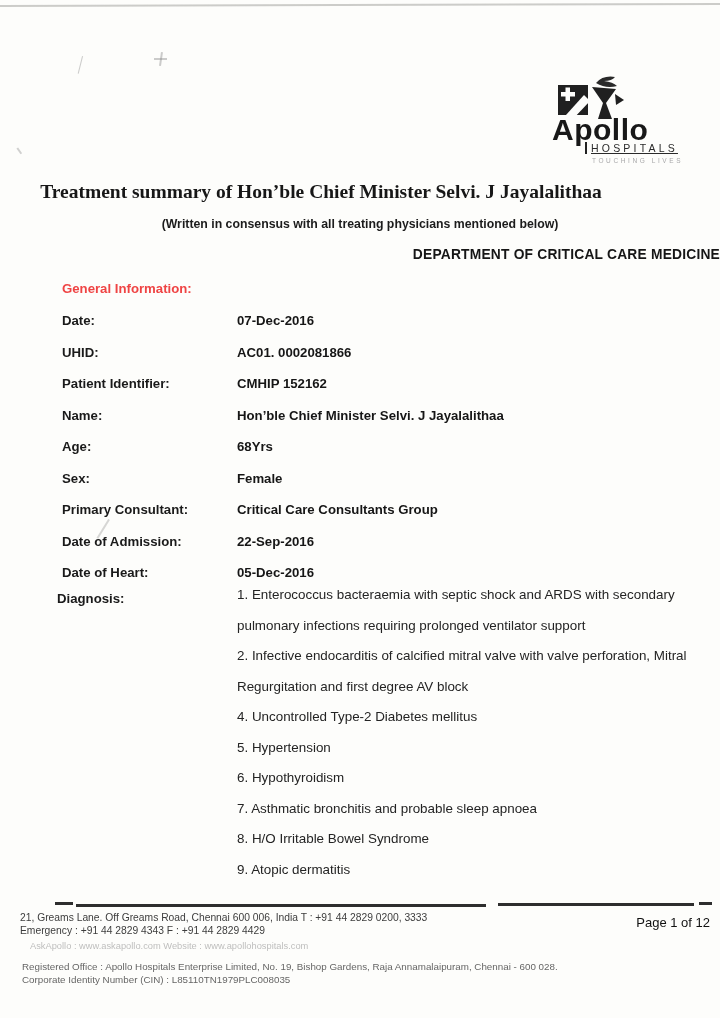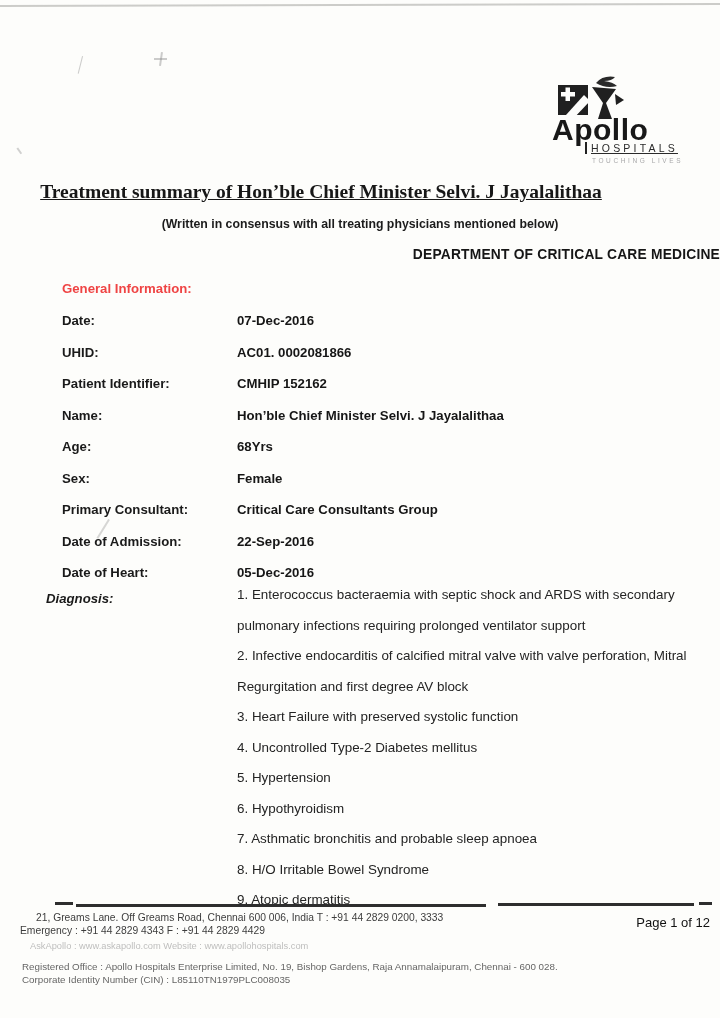--- a/index.html
+++ b/index.html
@@ -29,49 +29,49 @@
   .logo-mark { display:block; margin-left:6px; }
   .brand { font-size:30px; font-weight:800; letter-spacing:.5px; line-height:28px;
     color:#181818; margin-top:-4px; font-family:"Liberation Sans",sans-serif; }
   .hospitals { margin-left:33px; margin-top:-2px; font-size:10.5px; letter-spacing:3.2px;
     font-weight:500; color:#2a2a2a; border-left:2.5px solid #222; padding-left:4px; line-height:12px;text-decoration:underline; }
   .tagline { margin-left:40px; margin-top:3px; font-size:6.5px; letter-spacing:2.6px;
     color:#9e9ea0; opacity:.9; }
 
   
   .title { position:absolute; top:181px; left:0; width:628px; margin:0; text-align:center;
-    text-indent:14px; font-family:"Liberation Serif", serif; font-weight:700; font-size:19.5px; color:#171717;text-decoration:underline; }
+    text-indent:14px; font-family:"Liberation Serif", serif; font-weight:700; font-size:19.5px; color:#171717; }
   .subtitle { position:absolute; top:217px; left:0; width:720px; text-align:center;
     font-weight:700; font-size:12.3px; color:#1c1c1c; }
   .department { position:absolute; top:247px; left:0; width:720px; text-align:right;
     font-weight:700; font-size:13.8px; letter-spacing:.2px; color:#161616; }
 
   .section-label { position:absolute; top:281px; left:62px; font-weight:700; font-size:13.2px; color:#ef4444; }
 
   
   .fields { position:absolute; top:305px; left:62px; width:600px; }
   .field-row { display:flex; height:31.5px; align-items:center; }
   .flabel { width:175px; font-weight:700; font-size:13.2px; color:#1a1a1a; flex:0 0 175px; }
   .fvalue { font-weight:700; font-size:13.2px; color:#161616; }
 
   
-  .diag-label { position:absolute; top:591px; left:46px; font-weight:700; font-size:13.2px; color:#1a1a1a;font-style:italic; }
+  .diag-label { position:absolute; top:591px; left:57px; font-weight:700; font-size:13.2px; color:#1a1a1a; }
   .diag-items { position:absolute; top:580px; left:237px; width:480px; }
   .diag-items p { margin:0; white-space:pre-line; line-height:30.5px; font-size:13.4px;
     font-weight:400; color:#242424; }
 
   
   .sep-seg { position:absolute; background:#2e2e2e; }
   .sep-a { left:55px;  top:902px; width:18px;  height:3px; }
   .sep-b { left:76px;  top:904px; width:410px; height:2.5px; }
   .sep-c { left:498px; top:903px; width:196px; height:3px; }
   .sep-d { left:699px; top:902px; width:13px;  height:3px; }
 
   
-  .addr1 { position:absolute; left:36px; top:912px; font-size:10.3px; color:#3d3d3d; }
+  .addr1 { position:absolute; left:20px; top:912px; font-size:10.3px; color:#3d3d3d; }
   .addr2 { position:absolute; left:20px; top:925px; font-size:10.3px; color:#3d3d3d; }
   .webline { position:absolute; left:30px; top:941px; font-size:9.3px; color:#8a8a8a; opacity:.55; }
   .page-ind { position:absolute; right:10px; top:915px; font-size:13px; font-weight:400; color:#111; }
   .rego { position:absolute; left:22px; top:961px; font-size:9.8px; color:#4a4a4a; opacity:.85; width:600px; }
   .cin  { position:absolute; left:22px; top:974px; font-size:9.8px; color:#4a4a4a; opacity:.85; }
 </style>
 </head>
 <body>
 
 <div class="page">
@@ -142,21 +142,20 @@
       <div class="fvalue">05-Dec-2016</div>
     </div>
   </div>
 
   <div class="diag-label">Diagnosis:</div>
   <div class="diag-items">
     <p>1. Enterococcus bacteraemia with septic shock and ARDS with secondary
 pulmonary infections requiring prolonged ventilator support</p>
     <p>2. Infective endocarditis of calcified mitral valve with valve perforation, Mitral
 Regurgitation and first degree AV block</p>
-    <p>3. Heart Failure with preserved systolic function</p>
     <p>4. Uncontrolled Type-2 Diabetes mellitus</p>
     <p>5. Hypertension</p>
     <p>6. Hypothyroidism</p>
     <p>7. Asthmatic bronchitis and probable sleep apnoea</p>
     <p>8. H/O Irritable Bowel Syndrome</p>
     <p>9. Atopic dermatitis</p>
   </div>
 
   <div class="sep-seg sep-a"></div>
   <div class="sep-seg sep-b"></div>

